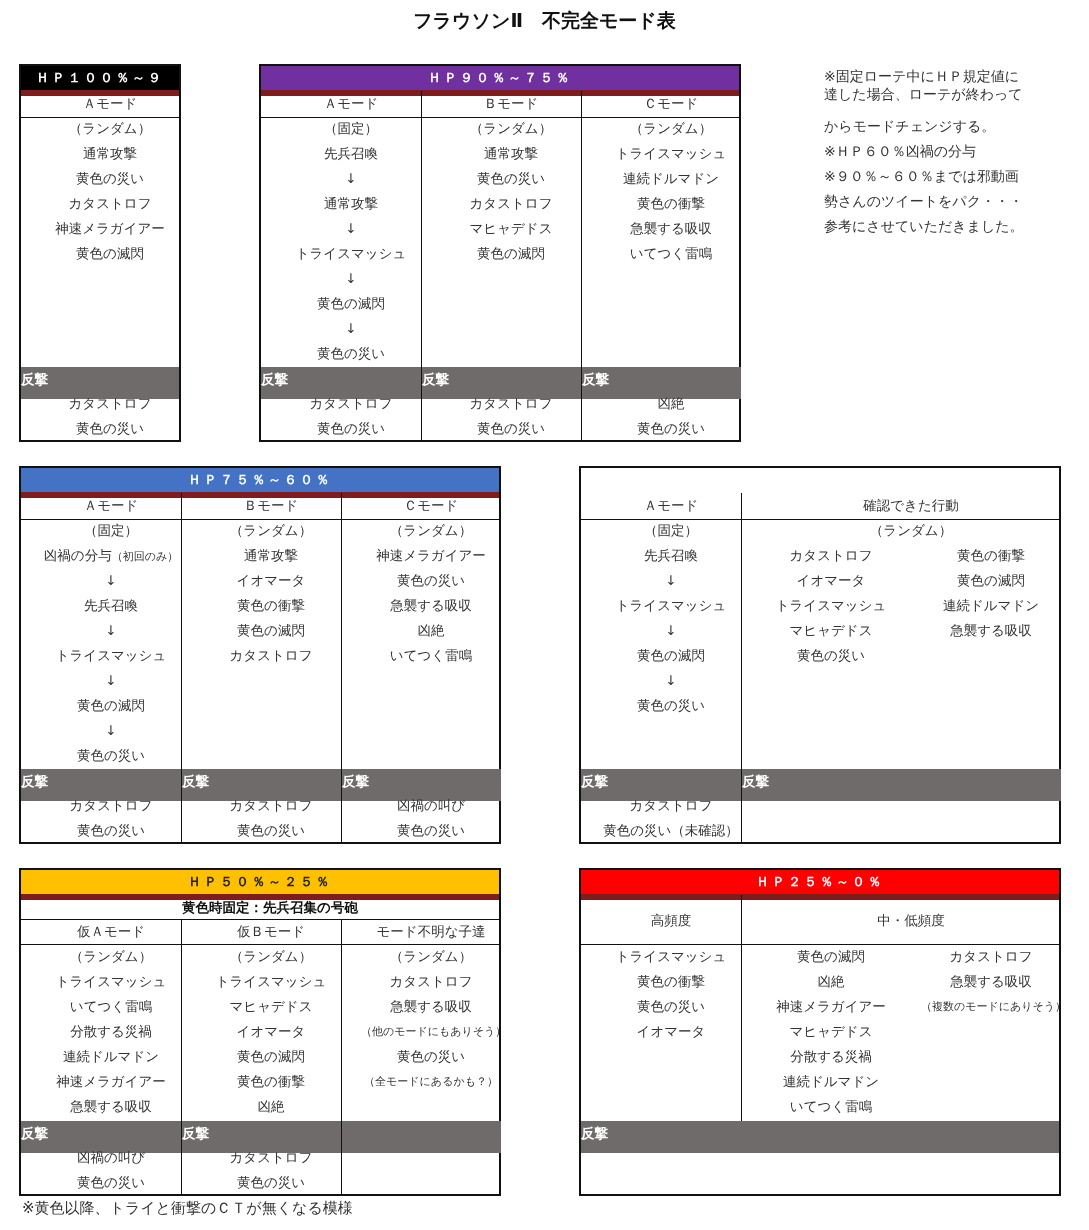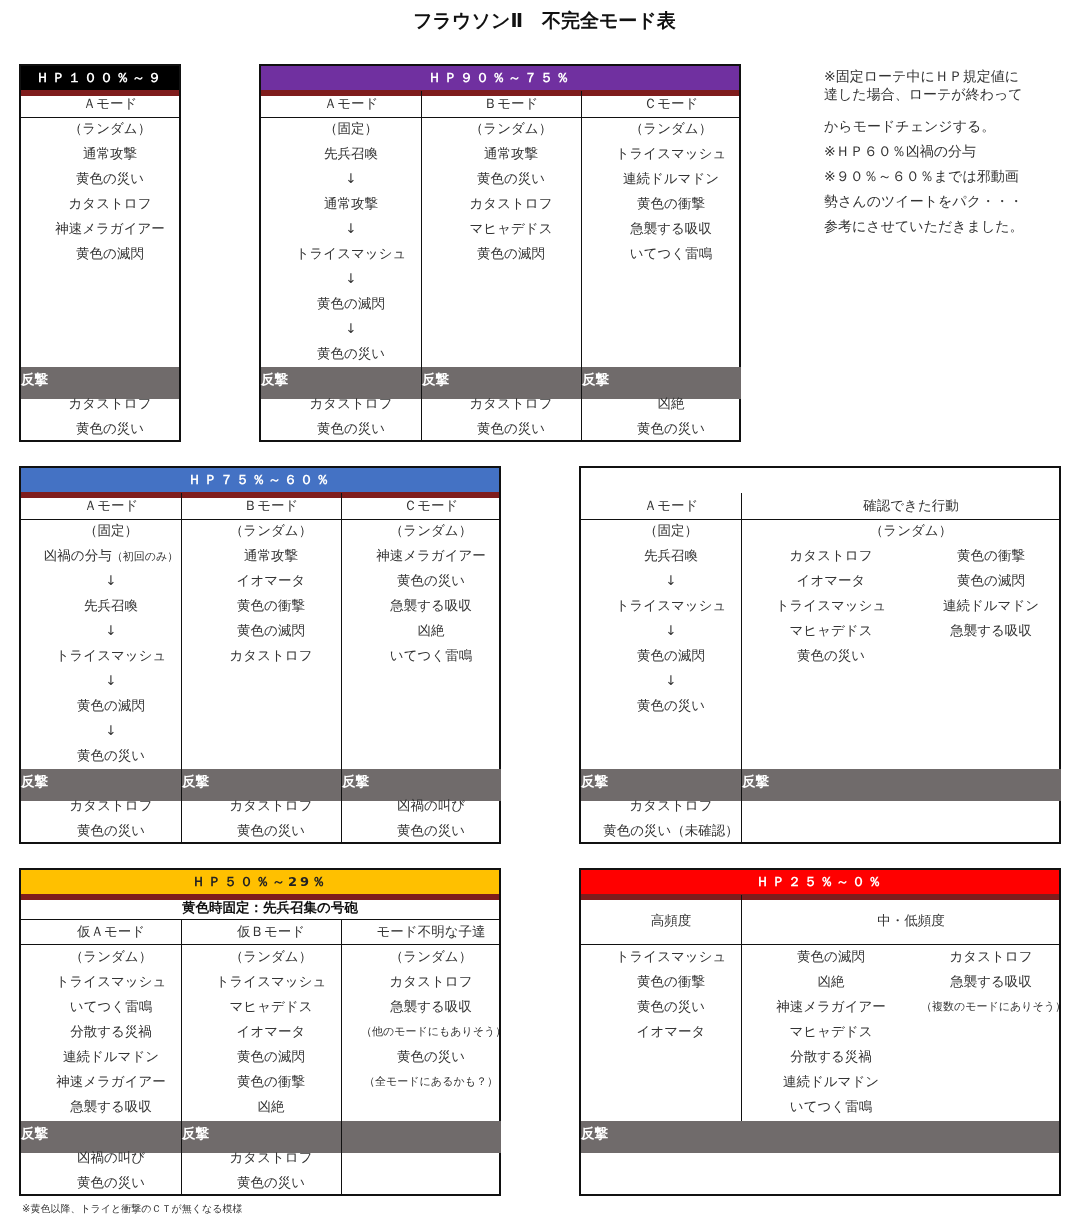--- a/index.html
+++ b/index.html
@@ -186,21 +186,21 @@
   </div>
   <div class="gray" style="left:0;width:160px;top:301px;">反撃</div>
   <div class="gray" style="left:161px;width:319px;top:301px;">反撃</div>
   <div class="cell" style="left:0;width:160px;top:325px;">
     <div class="line">カタストロフ</div>
     <div class="line">黄色の災い（未確認）</div>
   </div>
 </div>
 
 <div class="tbl" style="left:19px;top:868px;width:482px;height:328px;">
-  <div class="hdr" style="background:#ffc000;color:#222;">ＨＰ５０％～29％</div>
+  <div class="hdr" style="background:#ffc000;color:#222;">ＨＰ５０％～２５％</div>
   <div class="cell line" style="left:0;right:0;top:25px;font-weight:bold;color:#111;">黄色時固定：先兵召集の号砲</div>
   <div class="hline" style="left:0;right:0;top:49px;"></div>
   <div class="cell line" style="left:0;width:160px;top:49px;">仮Ａモード</div>
   <div class="cell line" style="left:160px;width:160px;top:49px;">仮Ｂモード</div>
   <div class="cell line" style="left:320px;width:160px;top:49px;">モード不明な子達</div>
   <div class="hline" style="left:0;right:0;top:74px;"></div>
   <div class="vline" style="left:160px;top:49px;height:277px;"></div>
   <div class="vline" style="left:320px;top:49px;height:277px;"></div>
   <div class="cell" style="left:0;width:160px;top:74px;">
     <div class="line">（ランダム）</div>
@@ -233,21 +233,21 @@
   <div class="gray" style="left:321px;width:159px;top:251px;"></div>
   <div class="cell" style="left:0;width:160px;top:275px;">
     <div class="line">凶禍の叫び</div>
     <div class="line">黄色の災い</div>
   </div>
   <div class="cell" style="left:160px;width:160px;top:275px;">
     <div class="line">カタストロフ</div>
     <div class="line">黄色の災い</div>
   </div>
 </div>
-<div class="note" style="left:22px;top:1196px;font-size:10px;">※黄色以降、トライと衝撃のＣＴが無くなる模様</div>
+<div class="note" style="left:22px;top:1196px;font-size:15px;">※黄色以降、トライと衝撃のＣＴが無くなる模様</div>
 
 <div class="tbl" style="left:579px;top:868px;width:482px;height:328px;">
   <div class="hdr" style="background:#ff0000;color:#fff;">ＨＰ２５％～０％</div>
   <div class="cell" style="left:160px;width:320px;top:25px;height:50px;line-height:50px;">中・低頻度</div>
   <div class="cell" style="left:0;width:160px;top:25px;height:50px;line-height:50px;">高頻度</div>
   <div class="hline" style="left:0;right:0;top:74px;"></div>
   <div class="vline" style="left:160px;top:25px;height:226px;"></div>
   <div class="cell" style="left:0;width:160px;top:74px;">
     <div class="line">トライスマッシュ</div>
     <div class="line">黄色の衝撃</div>

